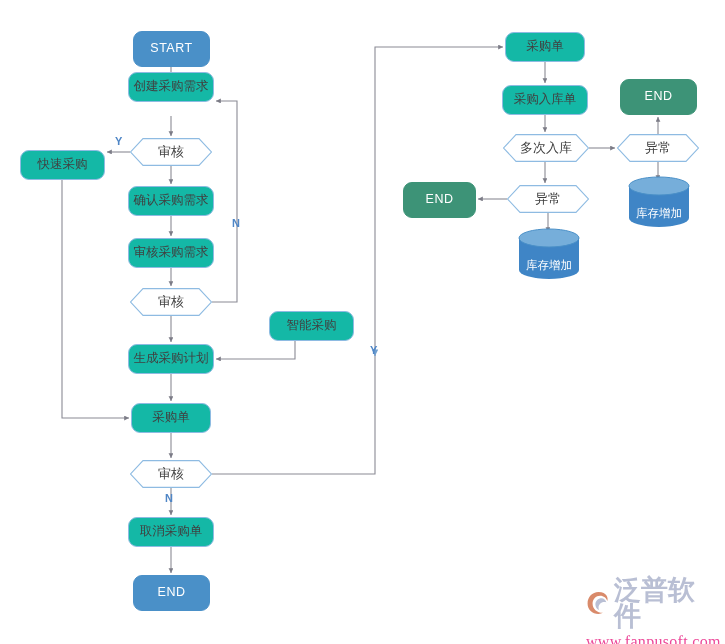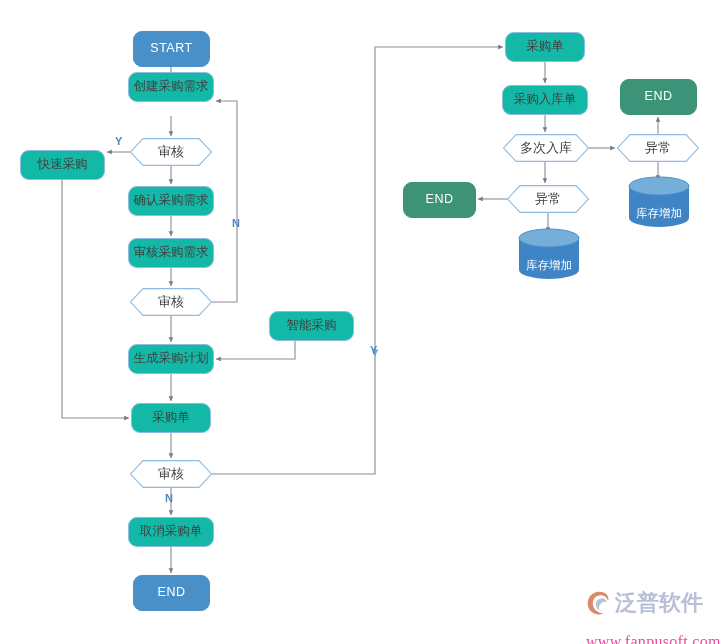--- a/index.html
+++ b/index.html
@@ -82,21 +82,21 @@
   #watermark{
     position:absolute;
     left:586px;top:588px;
     width:132px;height:48px;
   }
   #watermark .wm-top{
     display:flex;align-items:center;height:30px;
   }
   #watermark .wm-mark{width:26px;height:26px;margin-right:3px;}
   #watermark .wm-zh{
-    font-size:22px;color:#b9bfd4;font-weight:bold;
+    font-size:27px;color:#b9bfd4;font-weight:bold;
     font-family:"DejaVu Sans","Liberation Sans",sans-serif;
     letter-spacing:0px;line-height:26px;
   }
   #watermark .wm-url{
     font-size:16px;color:#ec4899;
     font-family:"Liberation Serif","DejaVu Serif",serif;
     letter-spacing:.3px;margin-top:15px;text-align:left;
   }
 </style>
 </head>

